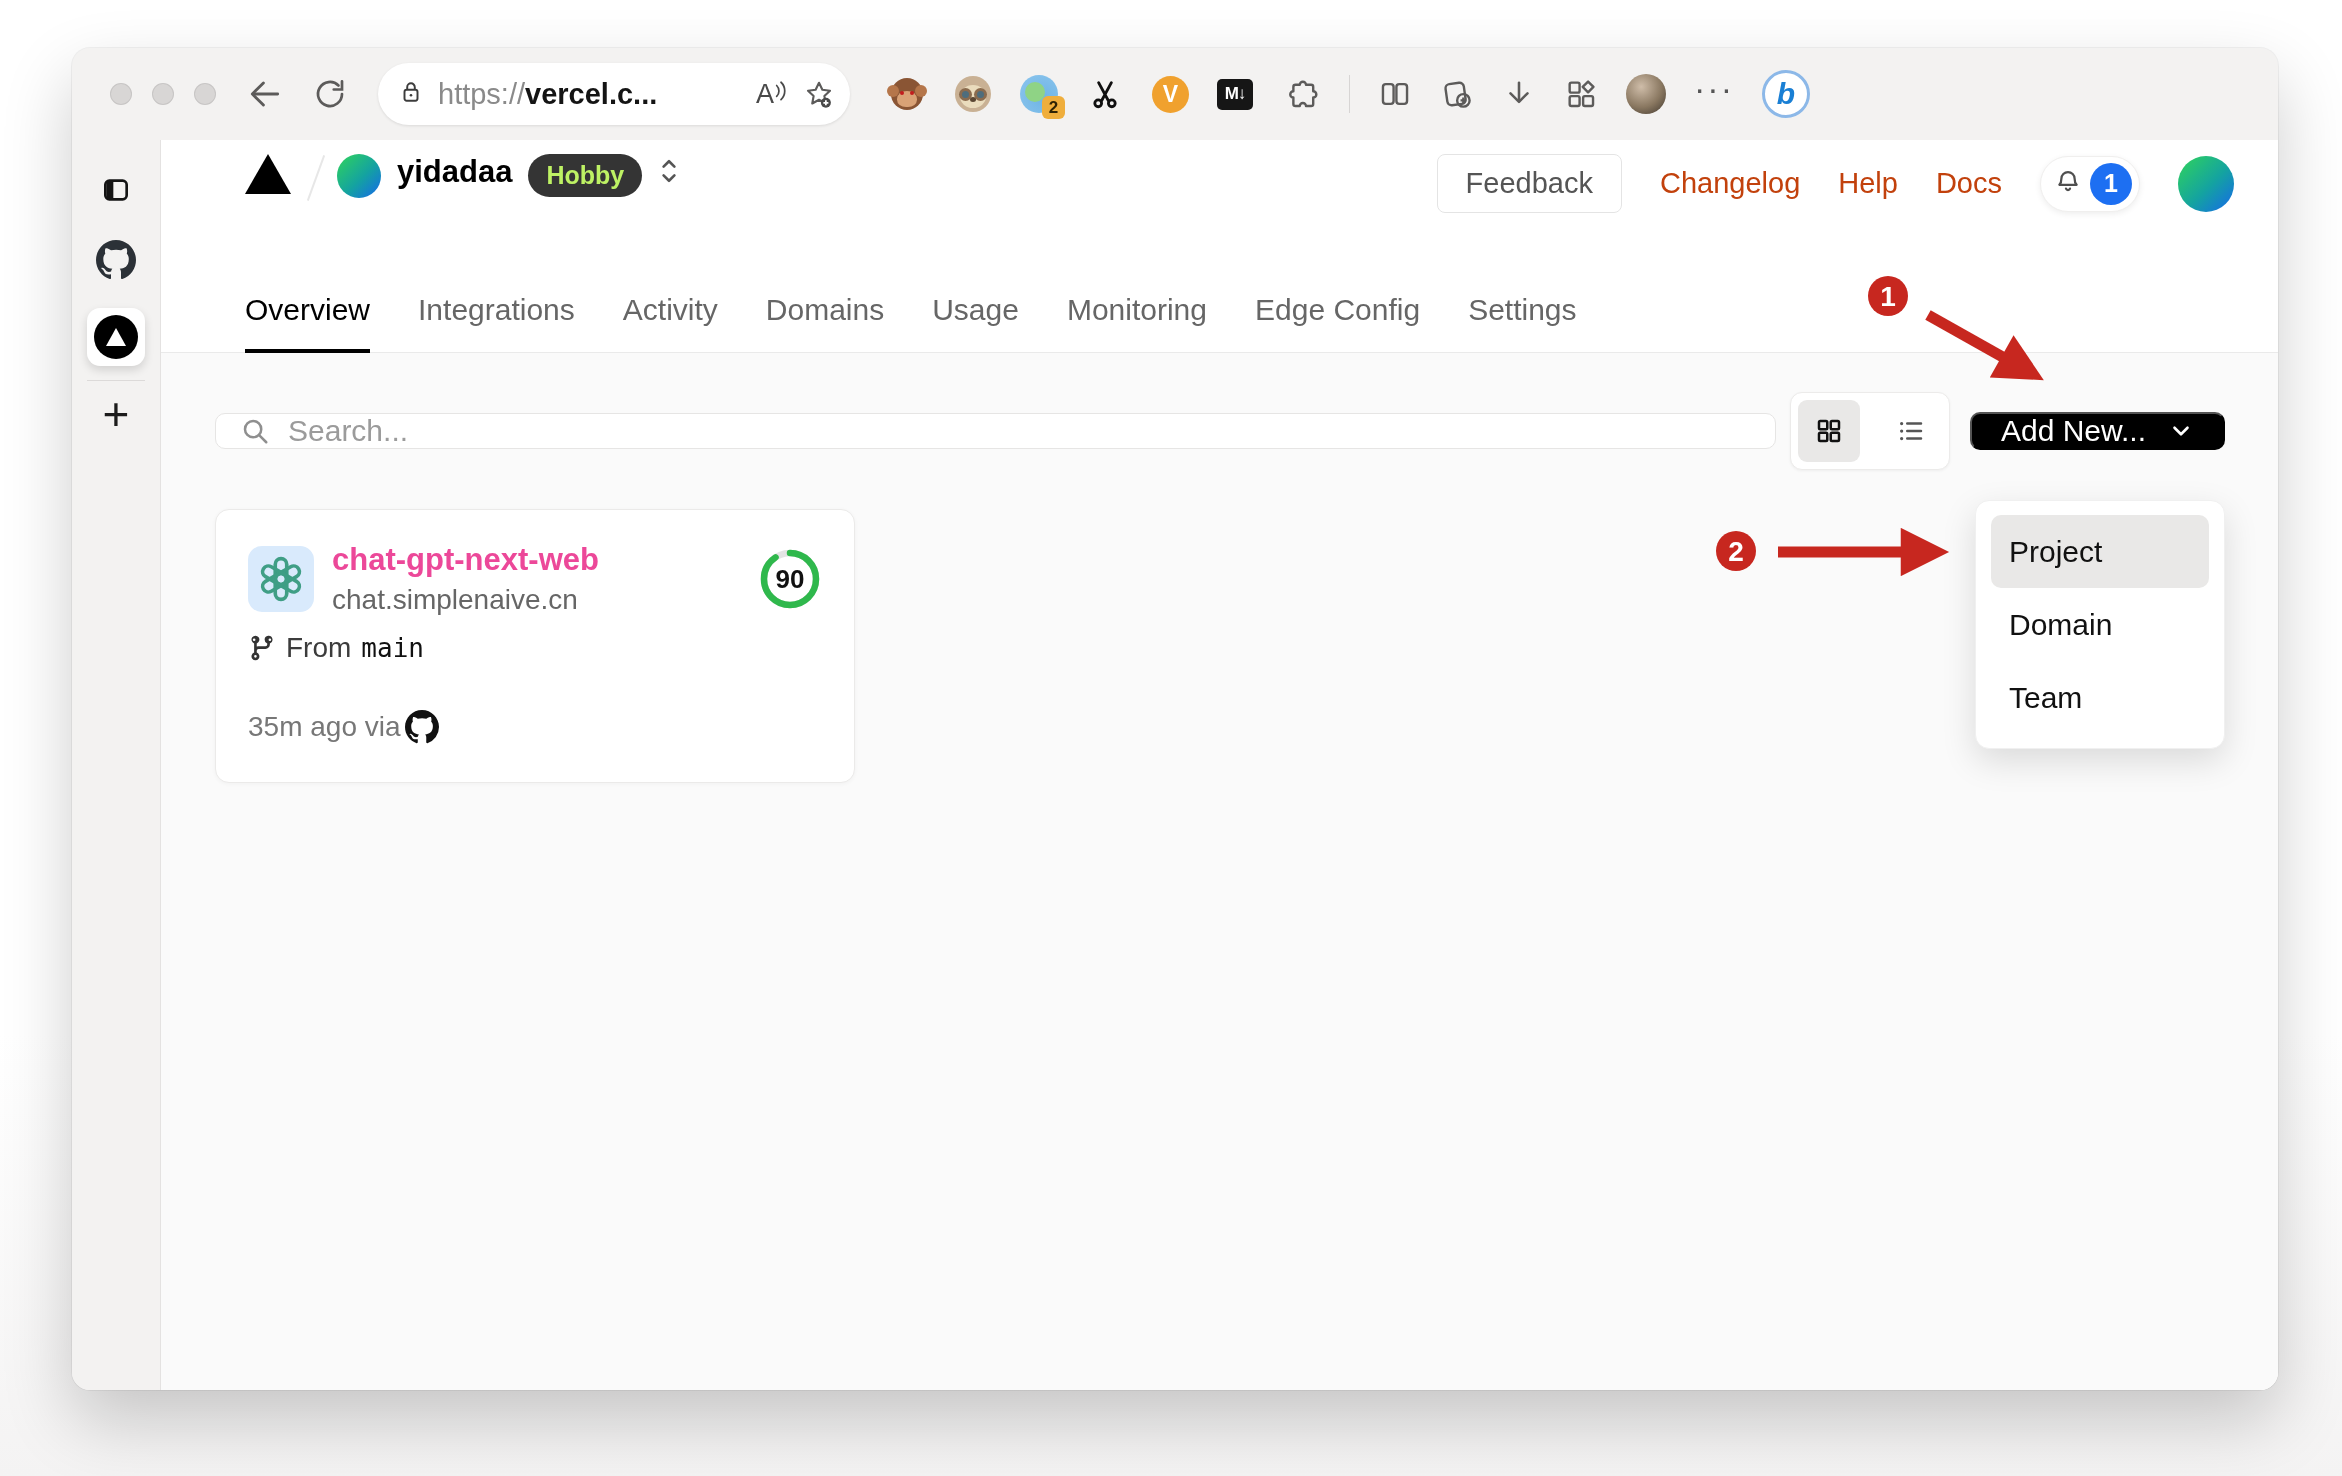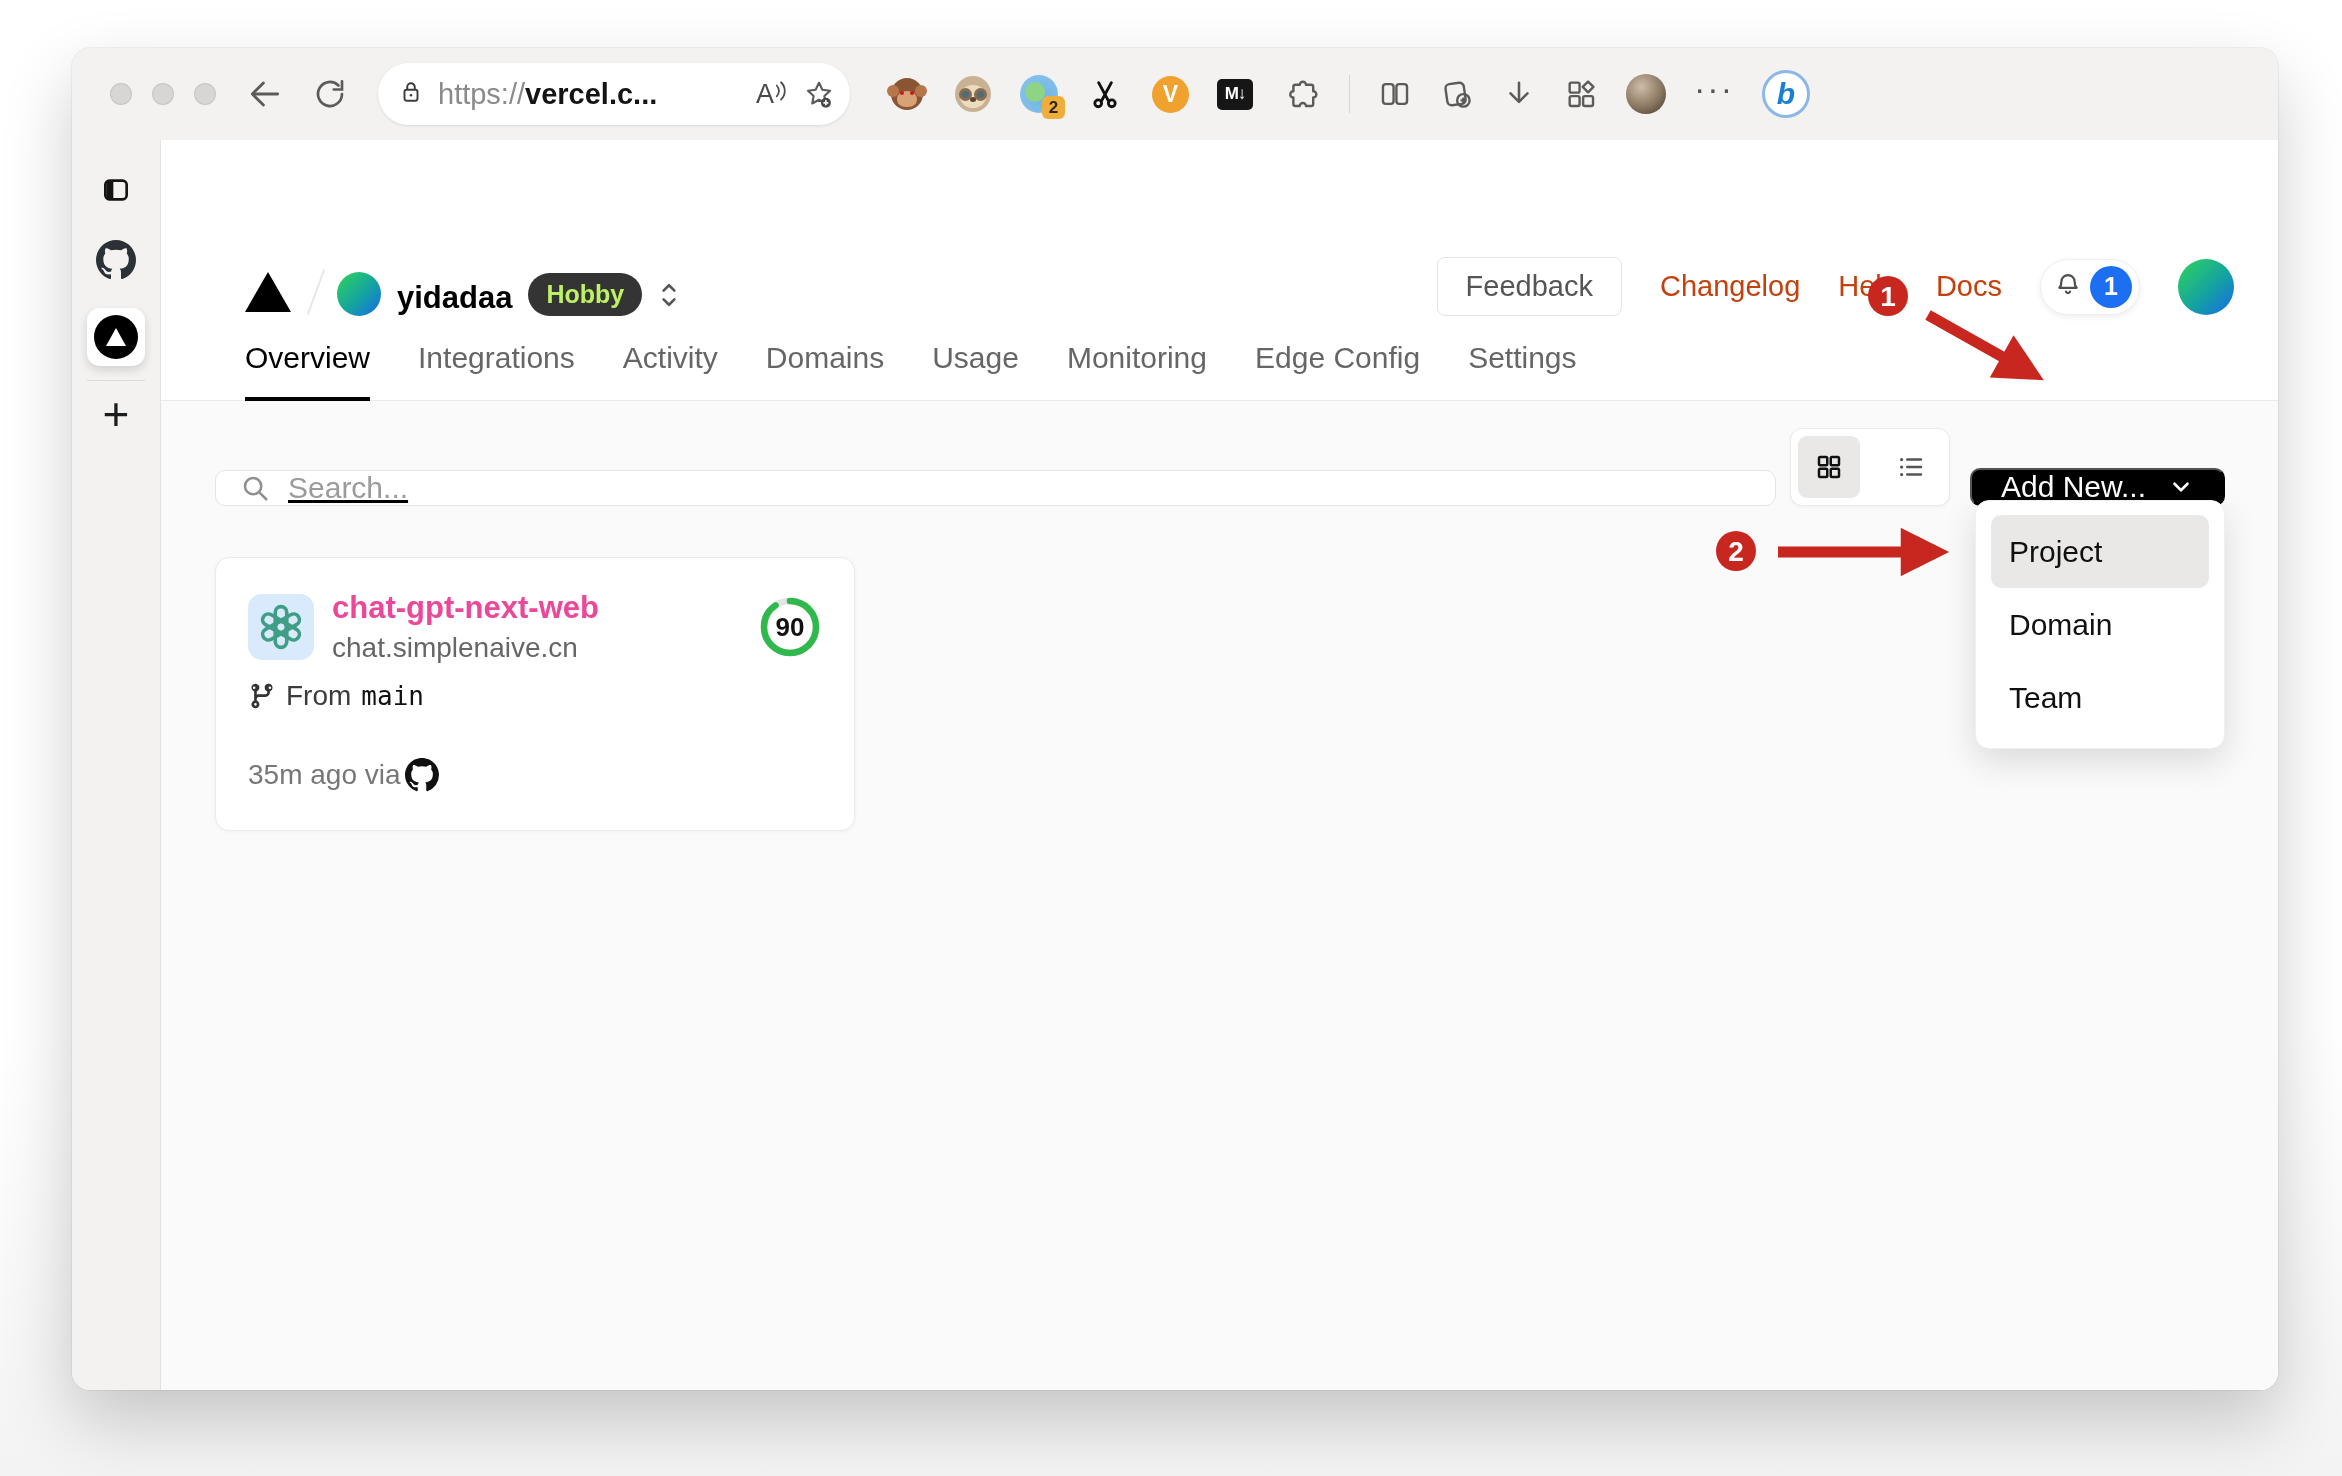--- a/index.html
+++ b/index.html
@@ -83,21 +83,21 @@
   .gh-circle { margin-top:34px; }
   .vercel-tile { margin-top:28px; width:58px; height:58px; background:#fff; border-radius:13px;
                  box-shadow:0 4px 10px rgba(0,0,0,.14); display:flex; align-items:center; justify-content:center; }
   .vercel-dot { width:44px; height:44px; border-radius:50%; background:#000;
                 display:flex; align-items:center; justify-content:center; }
   .sb-divider { width:58px; height:1px; background:#dcdad9; margin:14px 0 10px; }
   .sb-plus { font-size:46px; font-weight:300; color:#1c1c1c; line-height:1; }
 
   
   .page { flex:1; background:#fff; display:flex; flex-direction:column; }
-  .vc-header { padding:14px 44px 0 84px; height:128px; display:flex; align-items:flex-end;margin-top:48px; }
+  .vc-header { padding:14px 44px 0 84px; height:128px; display:flex; align-items:flex-start; }
   .vc-slash { width:2px; height:48px; background:#e7e7e7; transform:rotate(20deg); margin:0 20px 0 24px; }
   .team-avatar { width:44px; height:44px; border-radius:50%;
                  background:linear-gradient(135deg,#2ed060 5%, #14a3a0 55%, #1668ec 100%); }
   .team-name { font-size:31px; font-weight:600; color:#000; margin-left:16px; }
   .plan-badge { margin-left:16px; background:#343434; color:#bef264; font-size:25px; font-weight:600;
                 padding:7px 18px; border-radius:999px; }
   .switcher { margin-left:14px; color:#555; }
   .hdr-right { margin-left:auto; display:flex; align-items:center; gap:38px; }
   .feedback-btn { border:1px solid #e4e4e4; border-radius:8px; background:#fff;
                   color:#555; font-size:29px; padding:12px 28px; }
@@ -110,21 +110,21 @@
            font-size:25px; font-weight:600; display:flex; align-items:center; justify-content:center; }
   .user-avatar { width:56px; height:56px; border-radius:50%;
                  background:linear-gradient(135deg,#2ed060 5%, #14a3a0 55%, #1668ec 100%); }
 
   .tabs { display:flex; gap:48px; padding:0 84px; height:85px; border-bottom:1px solid #eaeaea; }
   .tab { position:relative; display:flex; align-items:center; font-size:30px; color:#666; }
   .tab.active { color:#000; font-weight:500; }
   .tab.active::after { content:""; position:absolute; left:0; right:0; bottom:-1px; height:4px; background:#000; }
 
   .main { flex:1; background:#fafafa; padding:50px 53px 0 54px; }
-  .controls { display:flex; align-items:flex-end; height:55px;text-decoration:underline; }
+  .controls { display:flex; align-items:center; height:55px; }
   .searchbar { flex:1; margin-right:14px; background:#fff; border:1px solid #e6e5e4; border-radius:10px;
                display:flex; align-items:center; padding:0 24px; gap:18px; }
   .searchbar svg { color:#8f8f8f; flex:none; }
   .searchbar input { border:none; outline:none; background:transparent; width:100%;
                      font-size:30px; color:#333; font-family:"Liberation Sans", sans-serif; }
   .searchbar input::placeholder { color:#9b9b9b; }
   .view-toggle { width:160px; margin-right:20px; background:#fff; border:1px solid #ecebea; border-radius:12px;
                  box-shadow:0 1px 3px rgba(0,0,0,.05); display:flex; align-items:center;
                  justify-content:space-between; padding:7px; }
   .vt-btn { width:62px; height:62px; border-radius:9px; display:flex; align-items:center; justify-content:center; color:#111; }

